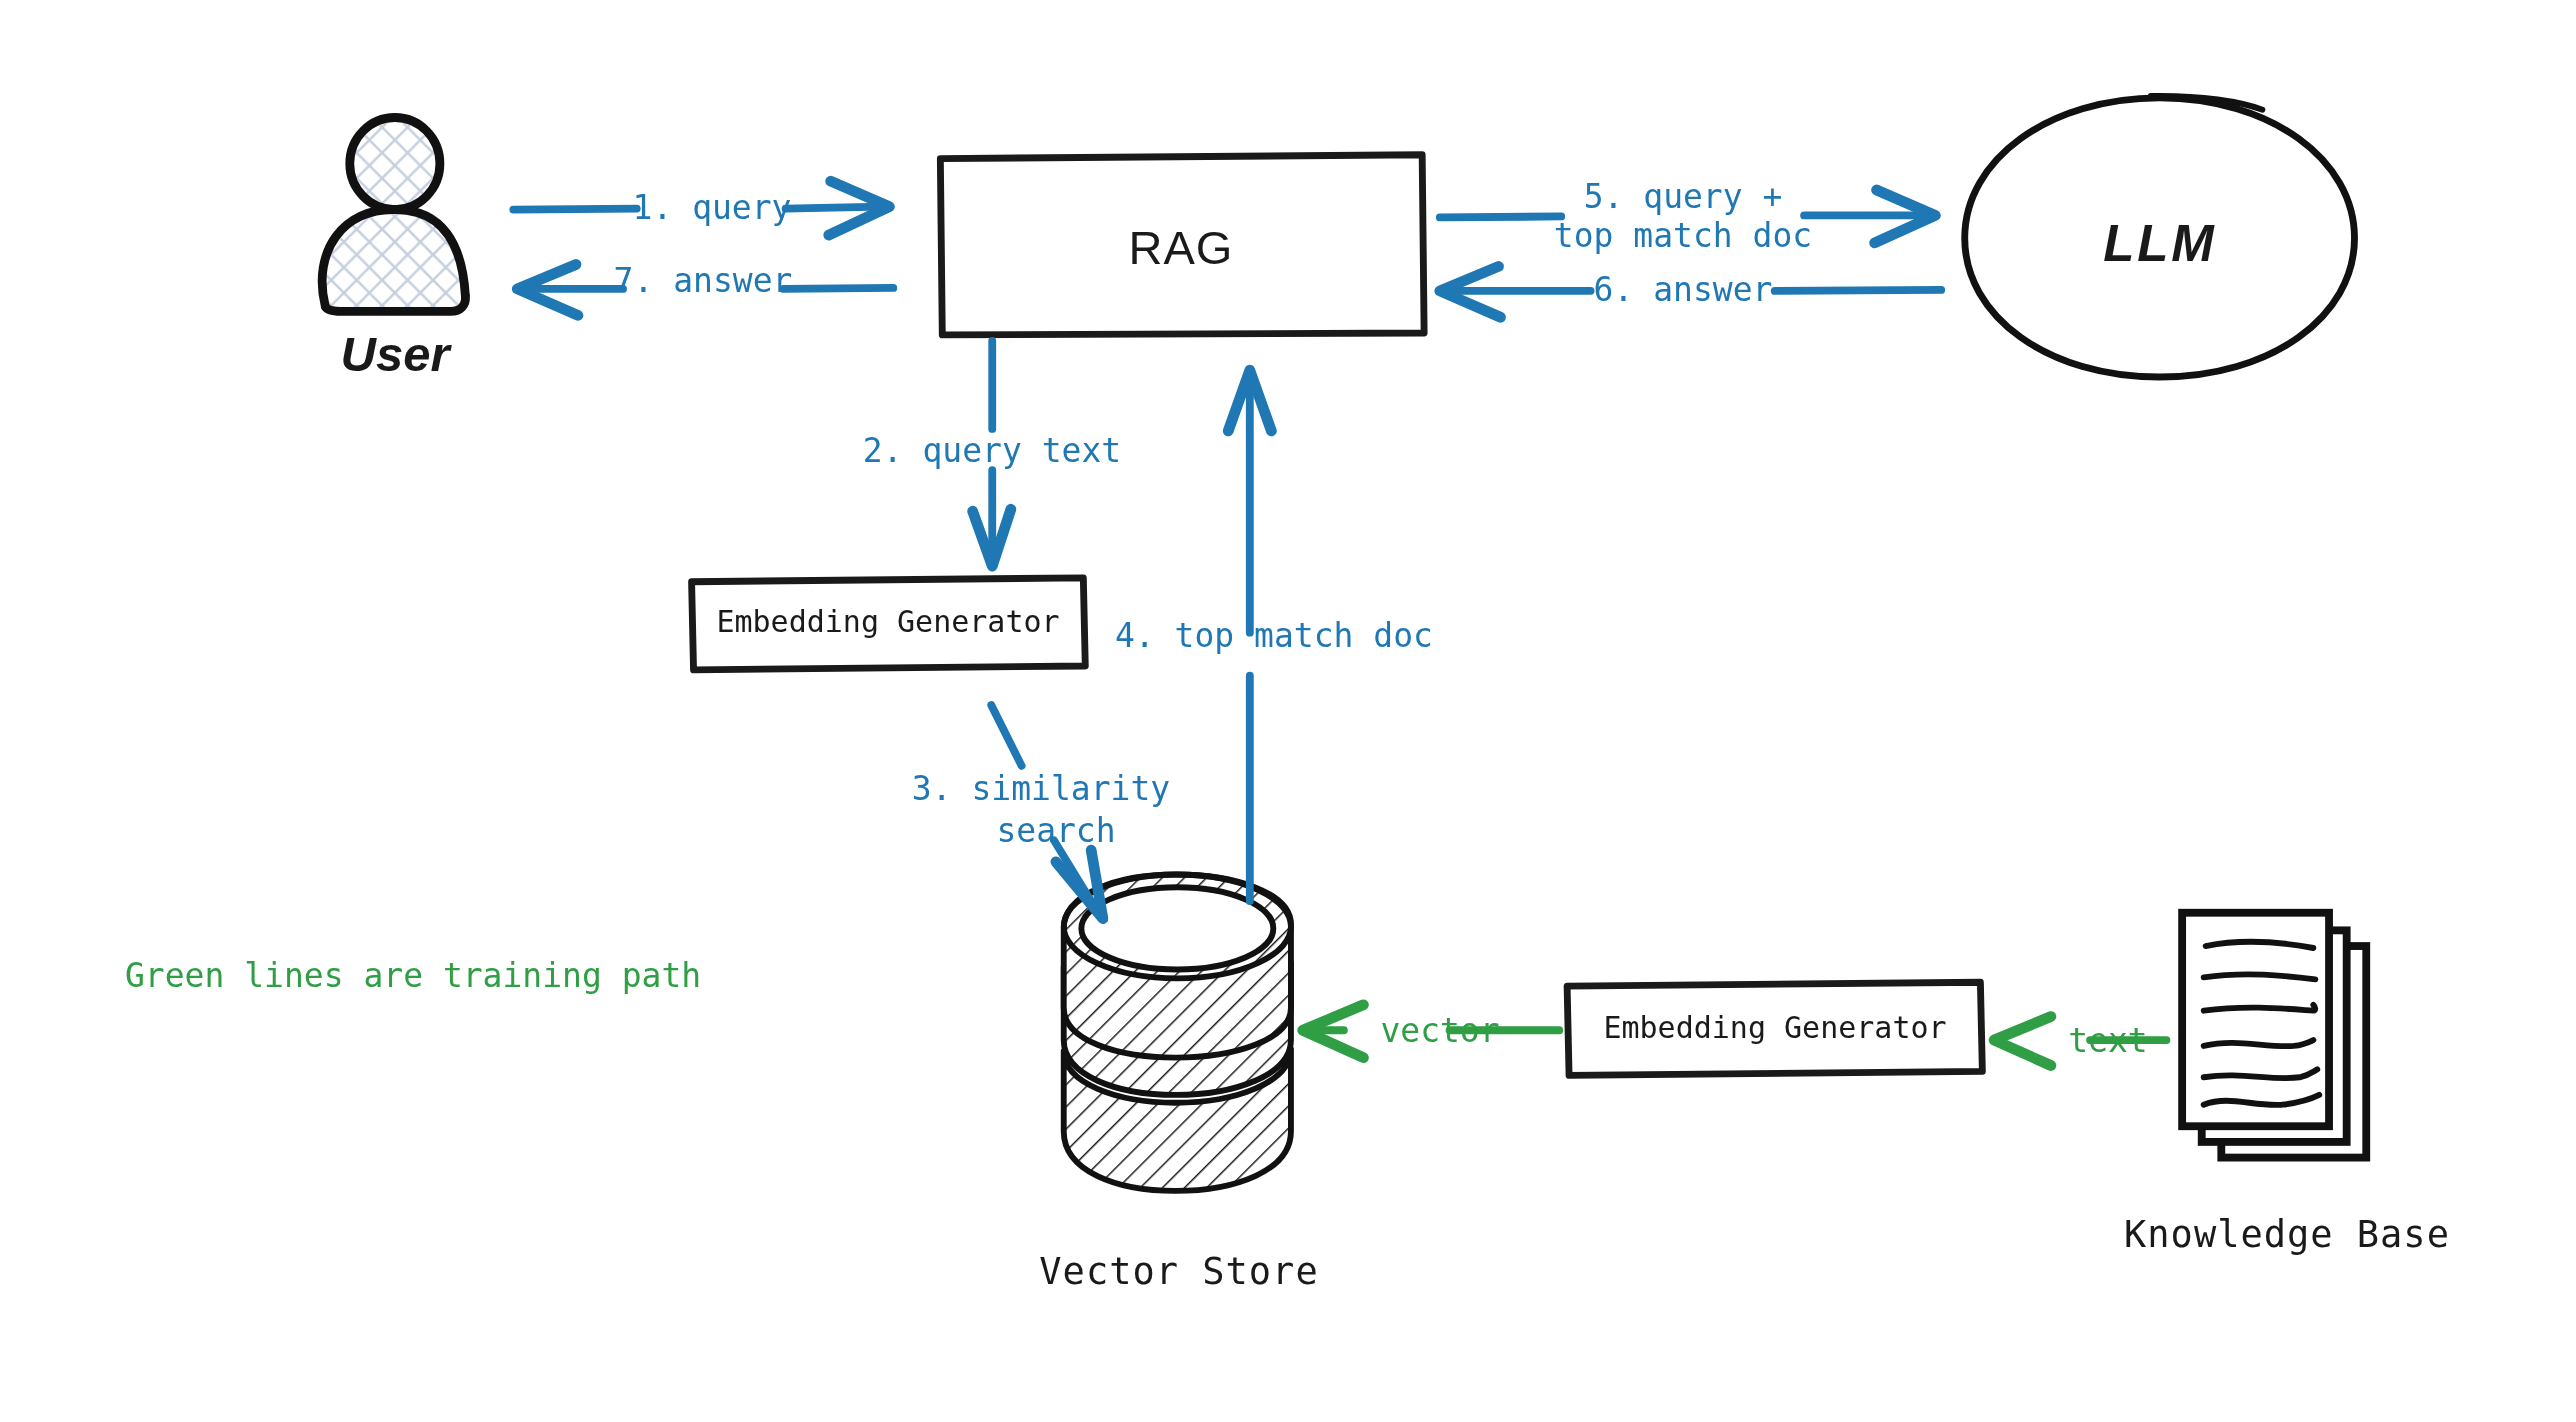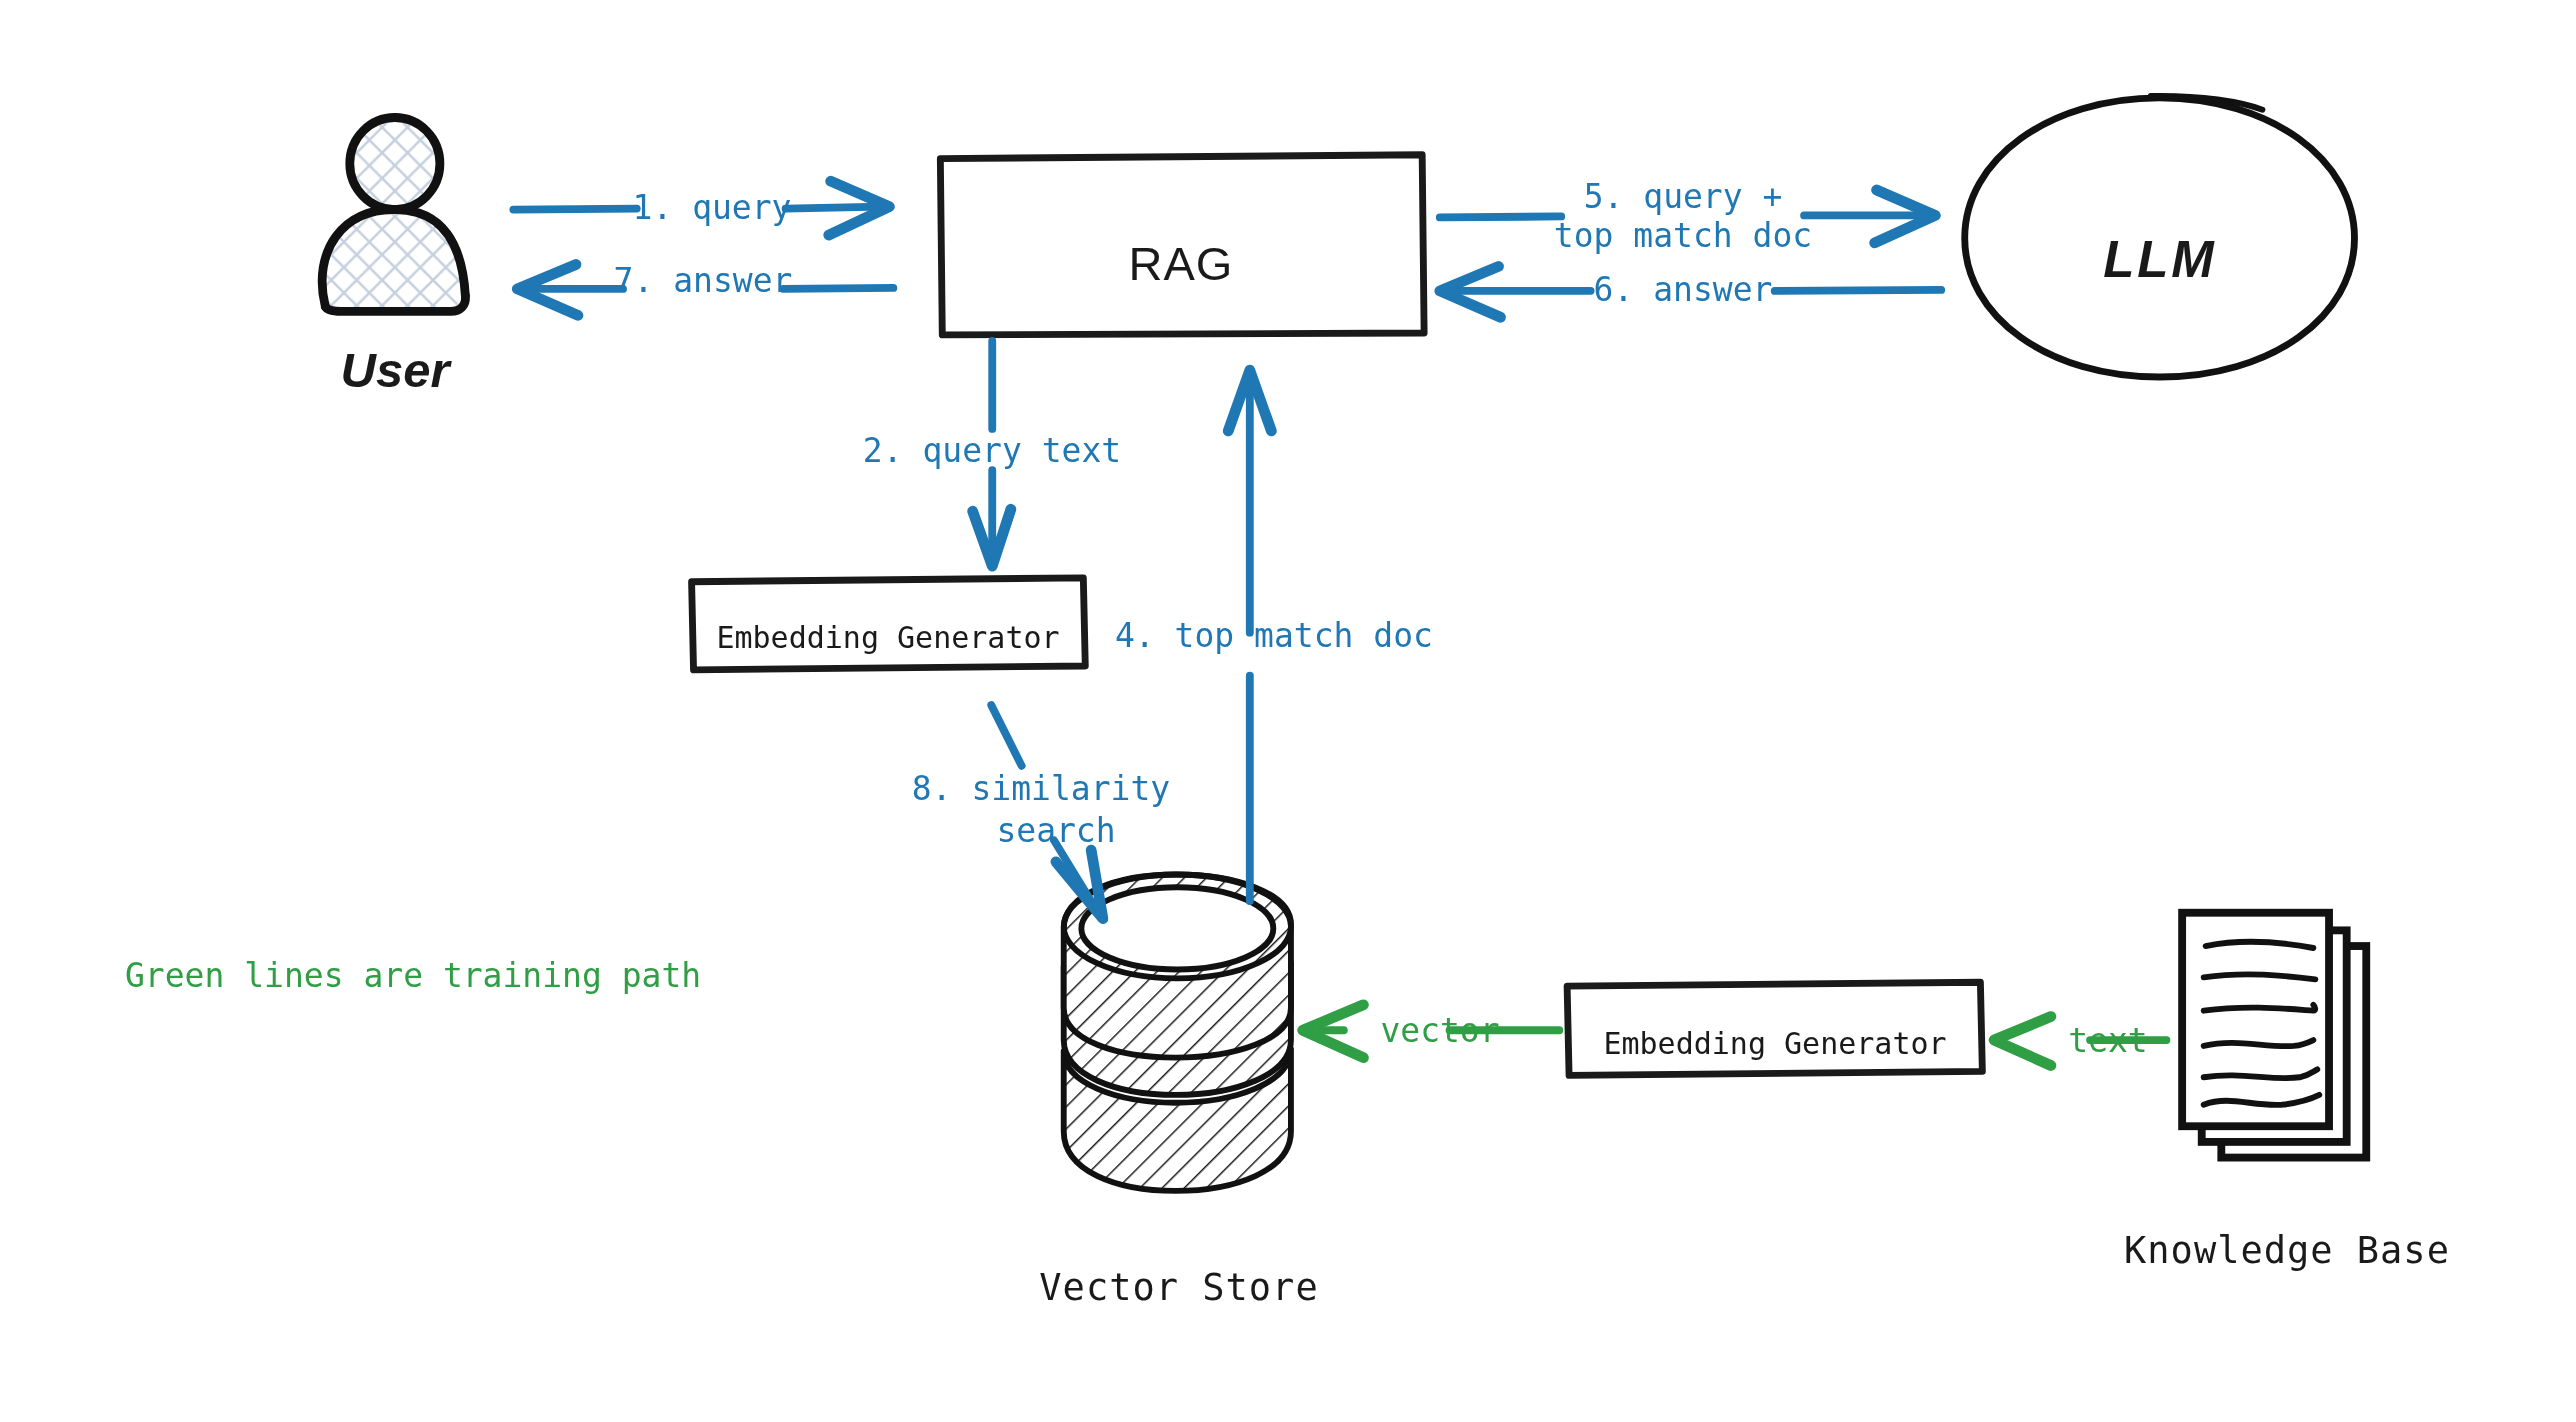--- a/index.html
+++ b/index.html
@@ -5,21 +5,21 @@
 <style>
   html,body{margin:0;padding:0;background:#ffffff;}
   body{width:2576px;height:1422px;overflow:hidden;font-family:"DejaVu Sans Mono",monospace;}
   #canvas{position:relative;width:2576px;height:1422px;background:#fff;}
   #canvas svg{position:absolute;top:0;left:0;width:2576px;height:1422px;}
   .lbl{position:absolute;white-space:pre;line-height:1.18;}
   .mono{font-family:"DejaVu Sans Mono",monospace;}
   .hand{font-family:Liberation Sans, sans-serif;font-style:italic;font-weight:600;}
   .blue{color:#1f77b4;}
   .green{color:#2f9e44;}
-  .black{color:#1a1a1a;margin-top:16px;}
+  .black{color:#1a1a1a;}
   .ctr{transform:translateX(-50%);text-align:center;}
 </style>
 </head>
 <body>
 
 <div id="canvas">
 
   <svg viewBox="0 0 2630 1452" xmlns="http://www.w3.org/2000/svg">
     <defs>
       <pattern id="crosshatch" width="26" height="26" patternUnits="userSpaceOnUse">
@@ -181,21 +181,21 @@
 
   <div class="lbl mono blue ctr" style="left:703px;top:262px;font-size:33px;">7. answer</div>
 
   <div class="lbl mono blue ctr" style="left:1683px;top:178px;font-size:33px;">5. query +</div>
   <div class="lbl mono blue ctr" style="left:1683px;top:217px;font-size:33px;">top match doc</div>
 
   <div class="lbl mono blue ctr" style="left:1683px;top:271px;font-size:33px;">6. answer</div>
 
   <div class="lbl mono blue ctr" style="left:992px;top:432px;font-size:33px;">2. query text</div>
 
-  <div class="lbl mono blue ctr" style="left:1041px;top:770px;font-size:33px;">8. similarity</div>
+  <div class="lbl mono blue ctr" style="left:1041px;top:770px;font-size:33px;">3. similarity</div>
   <div class="lbl mono blue ctr" style="left:1056px;top:812px;font-size:33px;">search</div>
 
   <div class="lbl mono blue" style="left:1115px;top:617px;font-size:33px;">4. top match doc</div>
 
   <div class="lbl mono green ctr" style="left:1440px;top:1012px;font-size:33px;">vector</div>
 
   <div class="lbl mono green ctr" style="left:2108px;top:1022px;font-size:33px;">text</div>
 
   <div class="lbl mono green" style="left:125px;top:957px;font-size:33px;text-align:center;">Green lines are training path</div>
 

